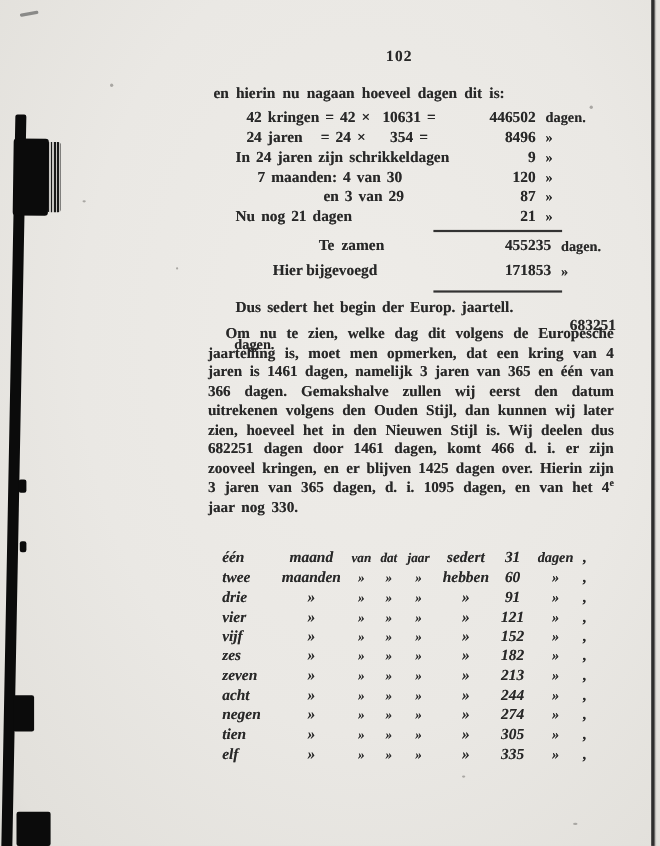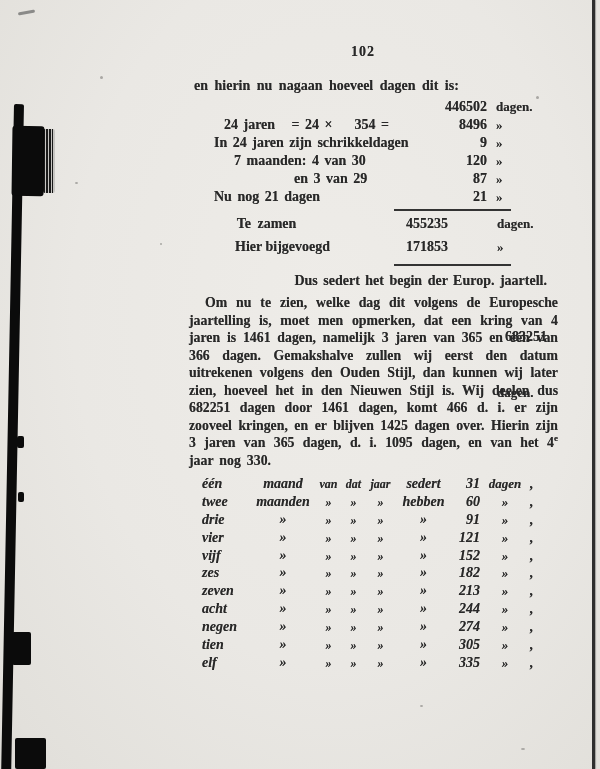--- a/index.html
+++ b/index.html
@@ -46,38 +46,38 @@
   .calc-row:nth-of-type(1) .c-label{padding-left:34px;}
   .calc-row:nth-of-type(2) .c-label{padding-left:34px;}
   .calc-row:nth-of-type(3) .c-label{padding-left:24px;}
   .calc-row:nth-of-type(4) .c-label{padding-left:44px;}
   .calc-row:nth-of-type(5) .c-label{padding-left:104px;}
   .calc-row:nth-of-type(6) .c-label{padding-left:24px;}
 
   .rule{position:absolute; left:394px; width:117px; height:2px; background:#333;}
   .rule1{top:209px;} .rule2{top:264px;}
 
-  .sumrow{position:absolute; left:191px; width:356px; display:flex; align-items:flex-end; font-size:14px;gap:40px;}
+  .sumrow{position:absolute; left:204px; width:356px; display:flex; align-items:flex-start; font-size:14px;}
   .sum-total{top:216px;} .sum-added{top:239px;} .sum-grand{top:273px;flex-direction:column;}
   .sum-total .t-label{margin-left:auto; word-spacing:3px;}
   .sum-added .t-label{padding-left:44px;}
   .sum-added .c-value, .sum-grand .c-value{margin-left:auto;}
   .sum-grand .t-label{padding-left:10px; word-spacing:2px;}
 
   .flow{position:absolute; left:189px; top:294px; width:369px;}
   .para{font-size:13.8px; line-height:17.5px; text-align:justify; text-indent:16px; word-spacing:2.6px; margin:0;}
   .para + .para{margin-top:8px;}
   sup{font-size:9px; line-height:0;}
 
   .mtable{margin:7px 0 0 13px; font-size:14px;}
   .m-row{display:grid; grid-template-columns:48px 66px 25px 25px 29px 57px 28px 50px 10px; align-items:baseline; height:17.9px;font-style:italic;}
   .m-word{text-align:left;}
   .m-c{text-align:center;}
   .m-c.rep{font-size:12px;}
-  .m-val{text-align:right;}
+  .m-val{text-align:center;margin-top:24px;}
   .m-unit{text-align:center; font-size:13px;}
   .m-comma{text-align:left;}
 </style>
 </head>
 <body>
 
 <div class="page">
 
   <div class="edge-line"></div>
   <div class="bind-strip"></div>
@@ -94,20 +94,21 @@
   <div class="speck s4"></div>
   <div class="speck s5"></div>
   <div class="speck s6"></div>
 
   <div class="pagenum txt">102</div>
   <div class="intro txt">en hierin nu nagaan hoeveel dagen dit is:</div>
 
   <div class="calc txt">
 
       <div class="calc-row">
+        <span class="c-label">42 kringen = 42 ×  10631 =</span>
         <span class="c-value">446502</span>
         <span class="c-unit">dagen.</span>
       </div>
 
       <div class="calc-row">
         <span class="c-label">24 jaren   = 24 ×    354 =</span>
         <span class="c-value">8496</span>
         <span class="c-unit">»</span>
       </div>
 

